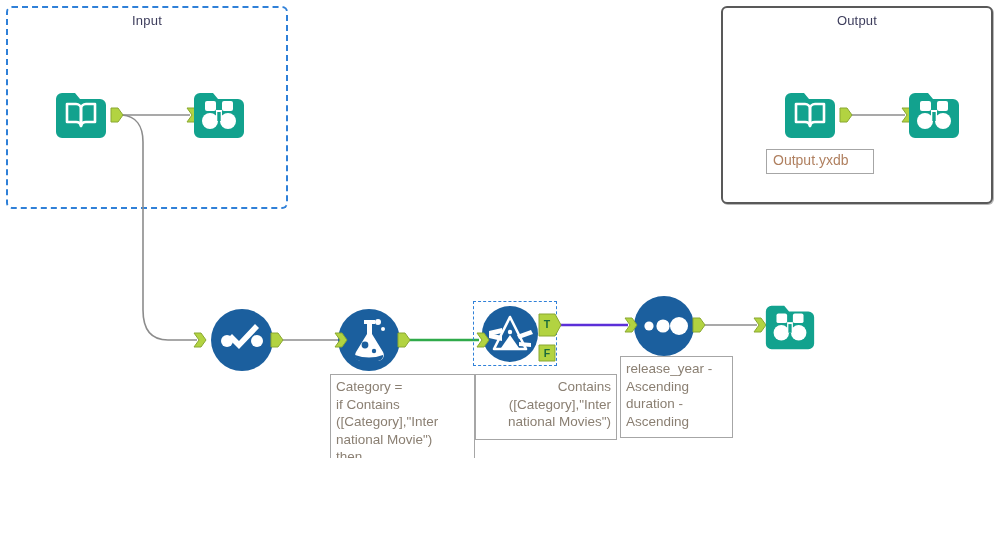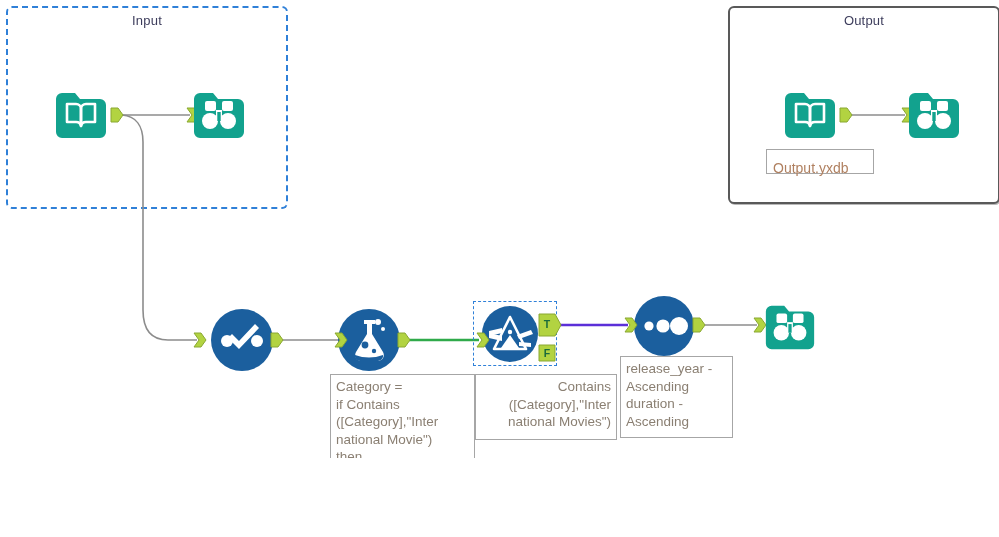--- a/index.html
+++ b/index.html
@@ -84,21 +84,21 @@
     font-family: "Liberation Sans", sans-serif;
   }
   .anno-label {
     position: absolute;
     box-sizing: border-box;
     background: #ffffff;
     border: 1px solid #a6a6a6;
     color: #b08060;
     font-size: 14px;
     line-height: 18px;
-    padding: 9px 6px;
+    padding: 1px 6px;
     font-family: "Liberation Sans", sans-serif;
   }
 
   
   .tf-label {
     position: absolute;
     font-size: 10.5px;
     font-weight: bold;
     color: #1a6b3c;
     font-family: "Liberation Sans", sans-serif;
@@ -108,21 +108,21 @@
 </style>
 </head>
 <body>
 
 <div id="canvas">
 
   <div class="container container-input" style="left:6px; top:6px; width:282px; height:203px;">
     <div class="container-title">Input</div>
   </div>
 
-  <div class="container container-output" style="left:721px; top:6px; width:272px; height:198px;margin-left:7px;">
+  <div class="container container-output" style="left:721px; top:6px; width:272px; height:198px;">
     <div class="container-title">Output</div>
   </div>
 
   <svg id="wires" viewBox="0 0 999 537">
 
     <g>
       <path d="M122,115 L190,115" stroke="#8c8c8c" stroke-width="1.6" fill="none"></path>
     </g>
 
     <g>

